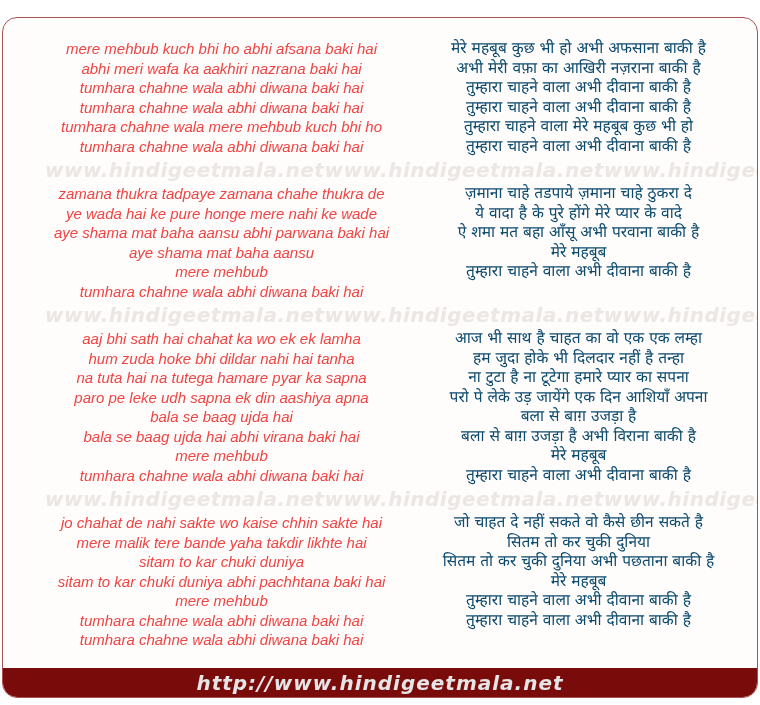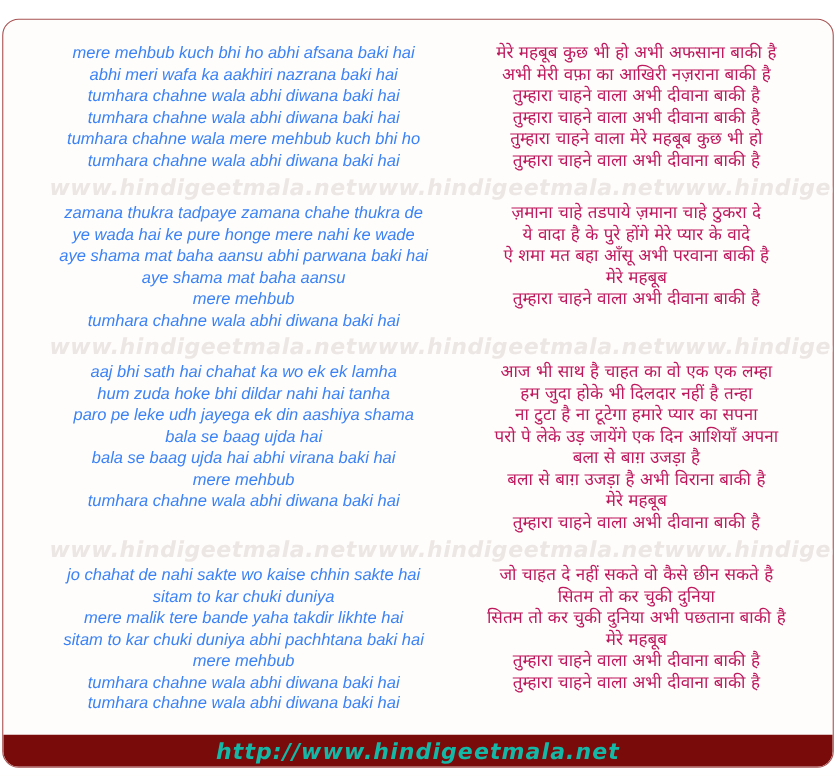--- a/index.html
+++ b/index.html
@@ -22,27 +22,27 @@
   }
   .content { padding-top: 21px; }
   .stanza-row { display: flex; padding-left: 40px; }
   .col { width: 50%; text-align: center; }
   .line { white-space: nowrap; }
   .en .line {
     font-family: "Liberation Sans", sans-serif;
     font-style: italic;
     font-size: 15px;
     line-height: 19.5px;
-    color: #3b82f6;
+    color: #ef4444;
   }
   .hi .line {
     font-family: "DejaVu Sans", sans-serif;
     font-size: 15.5px;
     line-height: 19.5px;
-    color: #be185d;
+    color: #0c4a6e;
   }
   .wm-row {
     display: flex;
     justify-content: space-between;
     padding: 0 22px 0 42px;
     height: 24px;
     margin: 2px 0;
     align-items: center;
     overflow: hidden;
   }
@@ -64,21 +64,21 @@
     display: flex;
     align-items: center;
     justify-content: center;
   }
   .footer-bar span {
     font-family: "DejaVu Sans", sans-serif;
     font-style: italic;
     font-weight: bold;
     font-size: 20px;
     letter-spacing: 1px;
-    color: #14b8a6;
+    color: #e5e5e5;
     white-space: nowrap;
   }
 </style>
 </head>
 <body>
 
 <div class="card">
   <div class="content">
 
     <div class="stanza-row">
@@ -127,21 +127,22 @@
     <div class="wm-row">
       <span class="wm">www.hindigeetmala.net</span>
       <span class="wm">www.hindigeetmala.net</span>
       <span class="wm">www.hindigeetmala.net</span>
     </div>
 
     <div class="stanza-row">
       <div class="col en">
         <div class="line">aaj bhi sath hai chahat ka wo ek ek lamha</div>
         <div class="line">hum zuda hoke bhi dildar nahi hai tanha</div>
-        <div class="line">paro pe leke udh jayega ek din aashiya shama</div>
+        <div class="line">na tuta hai na tutega hamare pyar ka sapna</div>
+        <div class="line">paro pe leke udh sapna ek din aashiya apna</div>
         <div class="line">bala se baag ujda hai</div>
         <div class="line">bala se baag ujda hai abhi virana baki hai</div>
         <div class="line">mere mehbub</div>
         <div class="line">tumhara chahne wala abhi diwana baki hai</div>
       </div>
       <div class="col hi">
         <div class="line">आज भी साथ है चाहत का वो एक एक लम्हा</div>
         <div class="line">हम जुदा होके भी दिलदार नहीं है तन्हा</div>
         <div class="line">ना टुटा है ना टूटेगा हमारे प्यार का सपना</div>
         <div class="line">परो पे लेके उड़ जायेंगे एक दिन आशियाँ अपना</div>
@@ -154,22 +155,22 @@
 
     <div class="wm-row">
       <span class="wm">www.hindigeetmala.net</span>
       <span class="wm">www.hindigeetmala.net</span>
       <span class="wm">www.hindigeetmala.net</span>
     </div>
 
     <div class="stanza-row">
       <div class="col en">
         <div class="line">jo chahat de nahi sakte wo kaise chhin sakte hai</div>
+        <div class="line">mere malik tere bande yaha takdir likhte hai</div>
         <div class="line">sitam to kar chuki duniya</div>
-        <div class="line">mere malik tere bande yaha takdir likhte hai</div>
         <div class="line">sitam to kar chuki duniya abhi pachhtana baki hai</div>
         <div class="line">mere mehbub</div>
         <div class="line">tumhara chahne wala abhi diwana baki hai</div>
         <div class="line">tumhara chahne wala abhi diwana baki hai</div>
       </div>
       <div class="col hi">
         <div class="line">जो चाहत दे नहीं सकते वो कैसे छीन सकते है</div>
         <div class="line">सितम तो कर चुकी दुनिया</div>
         <div class="line">सितम तो कर चुकी दुनिया अभी पछताना बाकी है</div>
         <div class="line">मेरे महबूब</div>

